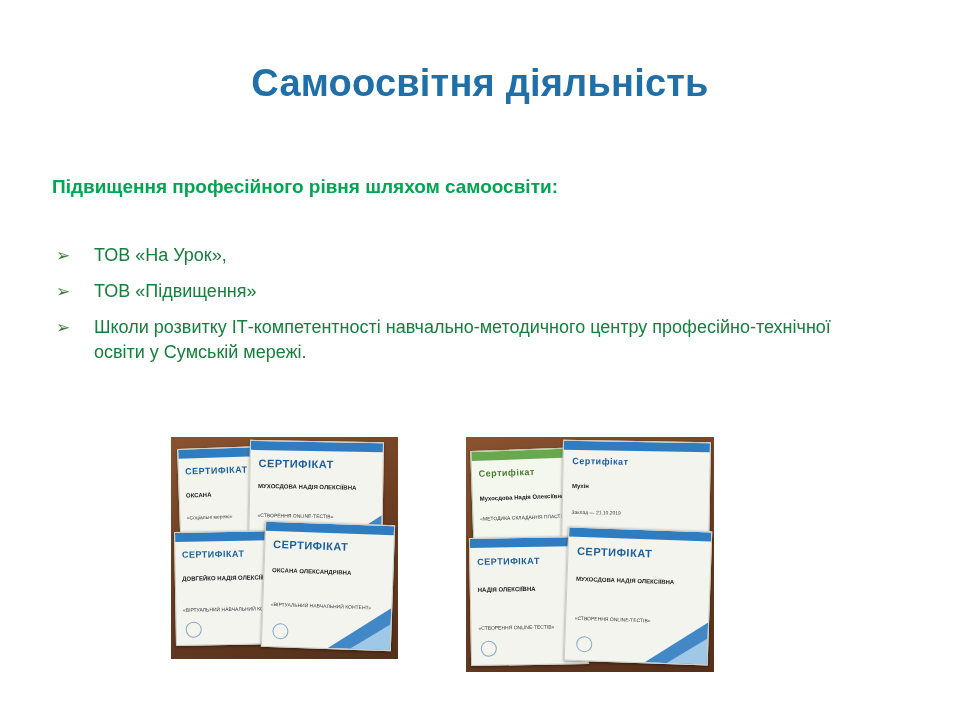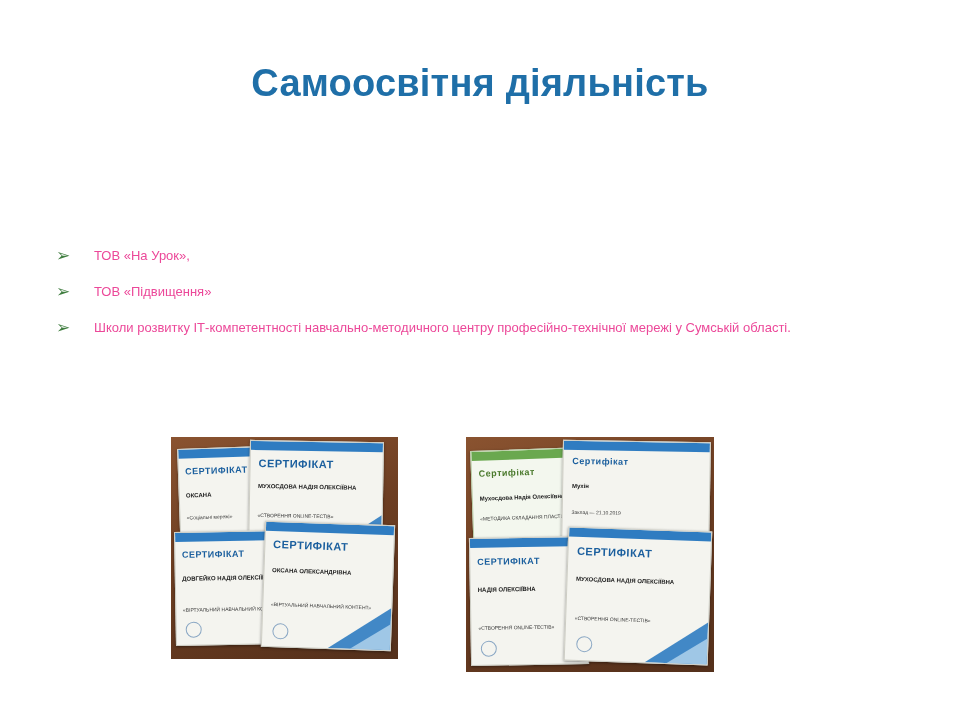--- a/index.html
+++ b/index.html
@@ -54,23 +54,23 @@
     width: 42px;
     color: #3f7d3f;
     font-size: 17px;
     line-height: 25px;
     text-align: left;
     padding-left: 4px;
     box-sizing: border-box;
   }
   .bullet-text {
     flex: 1 1 auto;
-    font-size: 13px;
+    font-size: 18px;
     line-height: 25px;
-    color: #ec4899;
+    color: #15803d;
   }
   .images-row {
     position: absolute;
     top: 437px;
     left: 0;
     width: 960px;
     height: 235px;
   }
   .photo {
     position: absolute;
@@ -172,33 +172,34 @@
     background: linear-gradient(160deg, #8a5330 0%, #6d3e22 45%, #54301b 100%);
   }
 </style>
 </head>
 <body>
 
 <div class="slide">
 
   <div class="slide-title">Самоосвітня діяльність</div>
 
+  <div class="subtitle">Підвищення професійного рівня шляхом самоосвіти:</div>
 
   <div class="bullets">
     <div class="bullet">
       <span class="bullet-marker">➢</span>
       <span class="bullet-text">ТОВ «На Урок»,</span>
     </div>
     <div class="bullet">
       <span class="bullet-marker">➢</span>
       <span class="bullet-text">ТОВ «Підвищення»</span>
     </div>
     <div class="bullet">
       <span class="bullet-marker">➢</span>
-      <span class="bullet-text">Школи розвитку ІТ-компетентності навчально-методичного центру професійно-технічної мережі у Сумській області.</span>
+      <span class="bullet-text">Школи розвитку ІТ-компетентності навчально-методичного центру професійно-технічної освіти у Сумській мережі.</span>
     </div>
   </div>
 
   <div class="images-row">
 
     <div class="photo photo-1">
       <div class="wood"></div>
 
       <div class="cert" style="left:8px; top:10px; width:104px; height:108px; transform: rotate(-2deg);">
         <div class="blue-band"></div>

